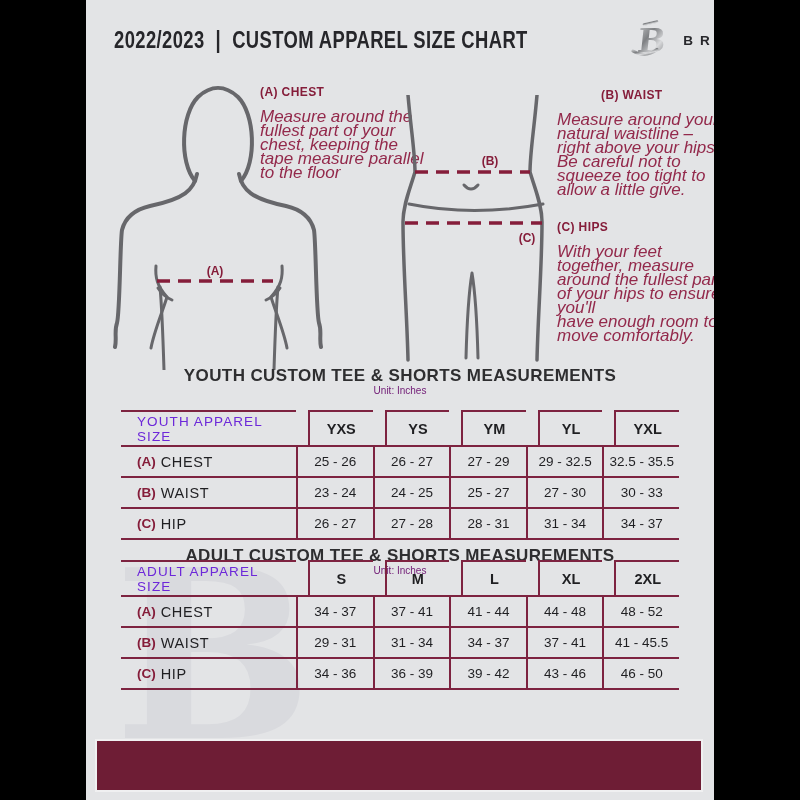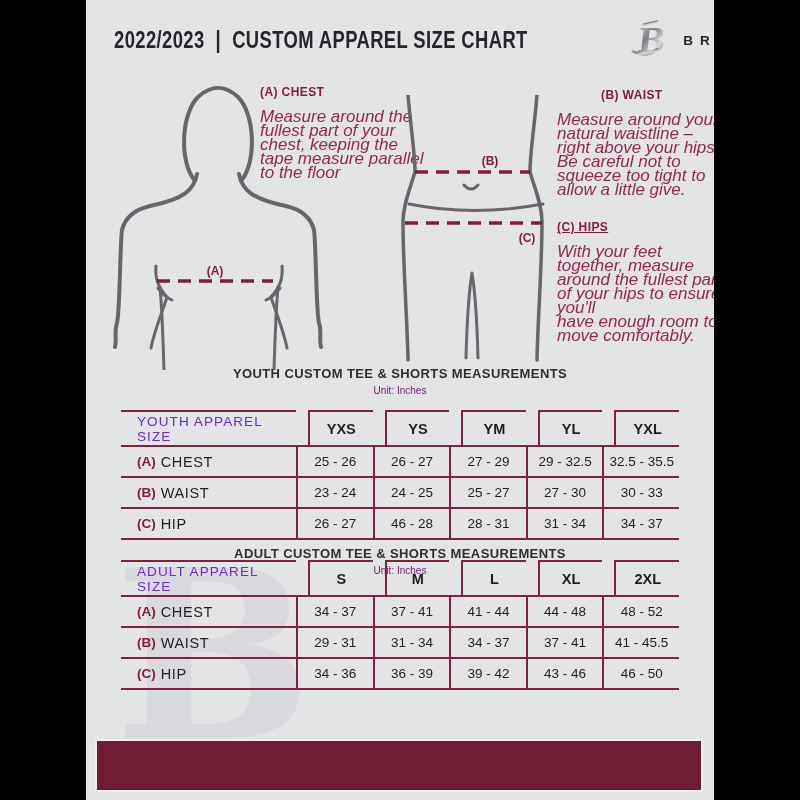--- a/index.html
+++ b/index.html
@@ -17,37 +17,37 @@
   .brand-name{font-weight:bold;font-size:13.5px;letter-spacing:7px;color:#28282c;}
   .logo-b-text{font-family:"DejaVu Serif",serif;font-weight:bold;font-size:33px;}
 
   
   .guide-heading{position:absolute;font-weight:bold;font-size:12px;
                  color:var(--maroon,#851d3a);letter-spacing:.4px;}
   .guide-desc{position:absolute;font-style:italic;font-weight:500;font-size:17px;
               line-height:14px;color:var(--desc,#93294b);white-space:pre-line;}
   #heading-a{left:174px;top:85px;}   #desc-a{left:174px;top:110px;width:190px;}
   #heading-b{left:471px;top:88px;margin-left:44px;}   #desc-b{left:471px;top:113px;width:175px;}
-  #heading-c{left:471px;top:220px;text-decoration:underline;}  #desc-c{left:471px;top:245px;width:180px;}
+  #heading-c{left:471px;top:220px;}  #desc-c{left:471px;top:245px;width:180px;}
 
   
   .fig{position:absolute;}
   #fig-upper{left:14px;top:80px;}
   #fig-lower{left:299px;top:95px;}
   .body-stroke{fill:none;stroke:var(--stroke,#67676b);stroke-width:4;
                stroke-linecap:round;stroke-linejoin:round;}
   .body-stroke.thin{stroke-width:3;}
   .dash-line{fill:none;stroke:var(--maroon,#851d3a);stroke-width:3.4;
              stroke-dasharray:13 8;}
   .fig-label{fill:var(--maroon,#851d3a);font-weight:bold;font-size:12px;
              font-family:"Liberation Sans",sans-serif;}
 
   
   .tbl-title{position:absolute;left:35px;width:558px;text-align:center;
-             font-weight:bold;font-size:13px;color:#2e2e30;letter-spacing:.4px;}
+             font-weight:bold;font-size:17px;color:#2e2e30;letter-spacing:.4px;}
   .tbl-unit{position:absolute;left:35px;width:558px;text-align:center;
             font-weight:500;font-size:10px;color:#701a75;}
   .size-table{position:absolute;left:35px;width:558px;
               display:grid;grid-template-columns:175px repeat(5,1fr);z-index:2;}
   .trow{display:contents;}
   .cell{border-top:2px solid var(--line,#7d2340);height:29px;
         display:flex;align-items:center;justify-content:center;
         font-size:13.5px;color:#1f1f22;}
   .trow.thead .cell{height:33px;}
   .trow:last-child .cell{border-bottom:2px solid var(--line,#7d2340);}
@@ -178,21 +178,21 @@
       <div class="cell">25 - 27</div>
       <div class="cell">27 - 30</div>
       <div class="cell">30 - 33</div>
     </div>
     <div class="trow">
       <div class="cell first">
           <span class="row-key">(C)</span>
           <span class="row-label">HIP</span>
         </div>
       <div class="cell">26 - 27</div>
-      <div class="cell">46 - 28</div>
+      <div class="cell">27 - 28</div>
       <div class="cell">28 - 31</div>
       <div class="cell">31 - 34</div>
       <div class="cell">34 - 37</div>
     </div>
   </div>
 
   <div id="adult-title" class="tbl-title">ADULT CUSTOM TEE &amp; SHORTS MEASUREMENTS</div>
   <div id="adult-unit" class="tbl-unit">Unit: Inches</div>
   <div id="adult-table" class="size-table">
     <div class="trow thead">

